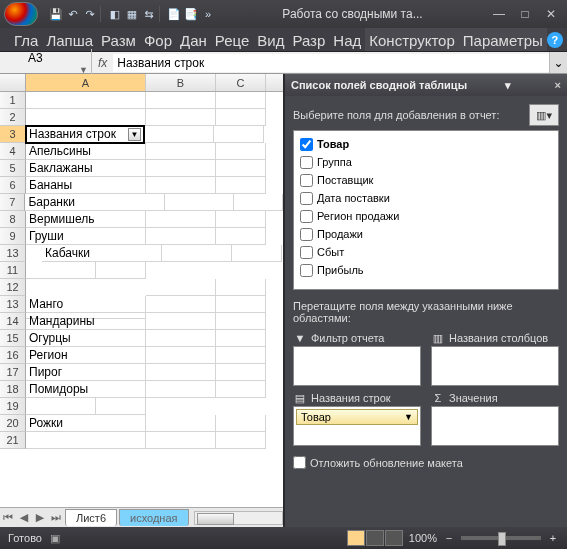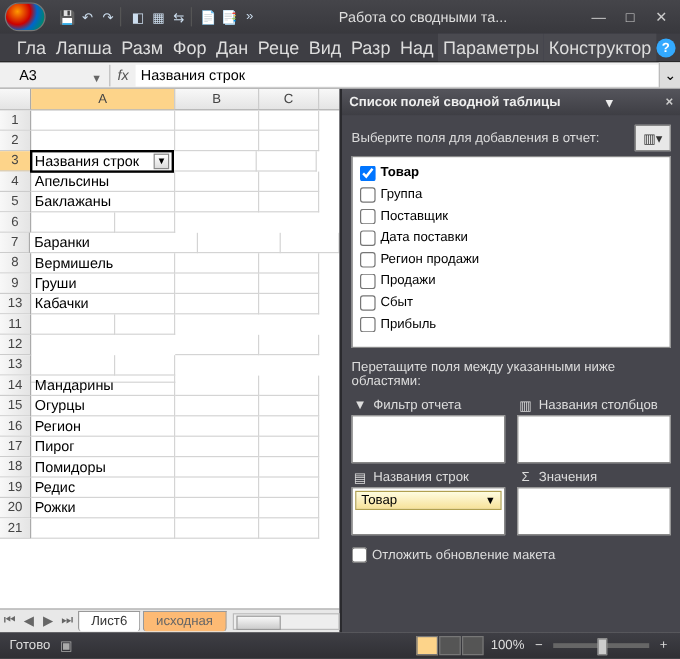--- a/index.html
+++ b/index.html
@@ -18,21 +18,21 @@
   
   
   .ribbon-tabs { height: 24px; background: #3e3e44; display: flex; align-items: stretch; padding: 0 2px 0 10px; border-bottom: 1px solid #222; }
   .rtab { padding: 4px 4px 0 4px; color: #ddd; font-size: 15px; cursor: default; white-space:nowrap;}
   .rtab.special { background: #4a4a50; }
   .rtab-help { margin-left: auto; display: flex; align-items: center; gap: 4px; }
   .help-icon { width: 16px; height: 16px; border-radius: 50%; background: #3af; color: #fff; display: flex; align-items: center; justify-content: center; font-size: 11px; font-weight: bold; }
   
   
   .formula-bar { height: 22px; background: #f0f0f0; display: flex; align-items: center; border-bottom: 1px solid #999; color: #000; }
-  .name-box { width: 92px; padding: 2px 16px; border-right: 1px solid #bbb; display: flex; align-items: flex-end; justify-content: space-between; }
+  .name-box { width: 92px; padding: 2px 3px; border-right: 1px solid #bbb; display: flex; align-items: flex-end; justify-content: space-between; flex-direction: column; }
   .name-box input { border: none; width: 60px; background: transparent; font-size: 12px; }
   .fx-label { padding: 0 6px; font-style: italic; color: #555; }
   .formula-input { flex: 1; padding: 2px 4px; background: #fff; border: none; font-size: 12px; }
   .expand-fx { width: 18px; text-align: center; background: #ddd; border-left: 1px solid #bbb; height: 100%; display:flex;align-items:center;justify-content:center;}
   
   
   .main { flex: 1; display: flex; background: #fff; color: #000; overflow: hidden; }
   
   
   .sheet { flex: 1; display: flex; flex-direction: column; overflow: hidden; }
@@ -46,21 +46,21 @@
   .row-h.active { background: #fdd48a; }
   .cell { border-right: 1px solid #d4d4d4; border-bottom: 1px solid #d4d4d4; padding: 0 3px; font-size: 12px; line-height: 17px; white-space: nowrap; overflow: hidden; }
   .cell.selected { border: 2px solid #000; padding: 0 2px; line-height: 15px; display:flex; align-items:center; justify-content:space-between; margin:-1px; z-index:2; position:relative; background:#fff;}
   .filter-btn { width: 13px; height: 13px; background: linear-gradient(#fff,#dcdcdc); border: 1px solid #888; display: flex; align-items: center; justify-content: center; font-size: 8px; }
   
   
   .sheet-tabs { height: 20px; background: #e8e8e8; display: flex; align-items: center; border-top: 1px solid #aaa; font-size: 11px; color:#333;}
   .tab-nav { display: flex; }
   .tab-nav-btn { width: 16px; text-align: center; color: #666; }
   .stab { padding: 2px 10px; background: #fff; border: 1px solid #999; border-bottom: none; border-radius: 0 0 3px 3px; margin: 0 1px; }
-  .stab.dim { background: #fdba74; color: #666; }
+  .stab.dim { background: #7dd3fc; color: #666; }
   .hscroll { flex: 1; height: 14px; margin-left: 4px; background: #eee; border: 1px solid #bbb; position: relative; }
   .hscroll::after{content:"";position:absolute;left:2px;top:1px;height:10px;width:40%;background:linear-gradient(#f8f8f8,#ccc);border:1px solid #999;}
   
   
   .taskpane { width: 284px; background: #46464d; display: flex; flex-direction: column; border-left: 2px solid #2a2a2e; }
   .tp-header { height: 22px; background: linear-gradient(#55555c, #3e3e44); display: flex; align-items: center; padding: 0 6px; font-size: 11px; font-weight: bold; color: #eee; }
   .tp-header .x { margin-left: auto; color: #ccc; }
   .tp-body { flex: 1; padding: 8px; display: flex; flex-direction: column; gap: 4px; color: #ddd; font-size: 11px; overflow:hidden;}
   .tp-top { display: flex; align-items: center; justify-content: space-between; }
   .tp-layout-btn { width: 30px; height: 22px; background: #e8e8e8; border: 1px solid #888; display:flex;align-items:center;justify-content:center;color:#333;}
@@ -127,22 +127,22 @@
       <div class="rtab">Лапша</div>
       <div class="rtab">Разм</div>
       <div class="rtab">Фор</div>
       <div class="rtab">Дан</div>
       <div class="rtab">Реце</div>
       <div class="rtab">Вид</div>
       <div class="rtab">Разр</div>
       <div class="rtab">Над</div>
     </div>
   <div id="rtabs-special" style="display: flex;">
+      <div class="rtab special">Конструктор</div>
       <div class="rtab special">Параметры</div>
-      <div class="rtab special">Конструктор</div>
     </div>
   <div class="rtab-help">
     <div class="help-icon">?</div>
     <span class="winbtn" style="width:18px">—</span>
     <span class="winbtn" style="width:18px">❐</span>
     <span class="winbtn" style="width:18px">×</span>
   </div>
 </div>
 
 <div class="formula-bar">
@@ -194,20 +194,21 @@
           <div class="cell" style="width: 50px;"></div>
         </div>
         <div class="row">
           <div class="row-h">5</div>
           <div class="cell" style="width: 120px;">Баклажаны</div>
           <div class="cell" style="width: 70px;"></div>
           <div class="cell" style="width: 50px;"></div>
         </div>
         <div class="row">
           <div class="row-h">6</div>
+          <div class="cell" style="width: 120px;">Бананы</div>
           <div class="cell" style="width: 70px;"></div>
           <div class="cell" style="width: 50px;"></div>
         </div>
         <div class="row">
           <div class="row-h">7</div>
           <div class="cell" style="width: 143px;">Баранки</div>
           <div class="cell" style="width: 70px;"></div>
           <div class="cell" style="width: 50px;"></div>
         </div>
         <div class="row">
@@ -217,37 +218,38 @@
           <div class="cell" style="width: 50px;"></div>
         </div>
         <div class="row">
           <div class="row-h">9</div>
           <div class="cell" style="width: 120px;">Груши</div>
           <div class="cell" style="width: 70px;"></div>
           <div class="cell" style="width: 50px;"></div>
         </div>
         <div class="row">
           <div class="row-h">13</div>
-          <div class="cell" style="width: 120px;">Кабачки</div>
+          <div class="cell" style="width: 120px; margin-left: 16px;">Кабачки</div>
           <div class="cell" style="width: 70px;"></div>
           <div class="cell" style="width: 50px;"></div>
         </div>
         <div class="row">
           <div class="row-h">11</div>
           <div class="cell" style="width: 70px;"></div>
           <div class="cell" style="width: 50px;"></div>
         </div>
         <div class="row">
           <div class="row-h">12</div>
           <div class="cell" style="width: 120px; margin-top: 39px;">Лапша</div>
           <div class="cell" style="width: 70px;"></div>
           <div class="cell" style="width: 50px;"></div>
         </div>
         <div class="row">
           <div class="row-h">13</div>
+          <div class="cell" style="width: 120px;">Манго</div>
           <div class="cell" style="width: 70px;"></div>
           <div class="cell" style="width: 50px;"></div>
         </div>
         <div class="row">
           <div class="row-h">14</div>
           <div class="cell" style="width: 120px;">Мандарины</div>
           <div class="cell" style="width: 70px;"></div>
           <div class="cell" style="width: 50px;"></div>
         </div>
         <div class="row">
@@ -269,21 +271,20 @@
           <div class="cell" style="width: 50px;"></div>
         </div>
         <div class="row">
           <div class="row-h">18</div>
           <div class="cell" style="width: 120px;">Помидоры</div>
           <div class="cell" style="width: 70px;"></div>
           <div class="cell" style="width: 50px;"></div>
         </div>
         <div class="row">
           <div class="row-h">19</div>
-          <div class="cell" style="width: 120px;">Редис</div>
           <div class="cell" style="width: 70px;"></div>
           <div class="cell" style="width: 50px;"></div>
         </div>
         <div class="row">
           <div class="row-h">20</div>
           <div class="cell" style="width: 120px;">Рожки</div>
           <div class="cell" style="width: 70px;"></div>
           <div class="cell" style="width: 50px;"></div>
         </div>
         <div class="row">

